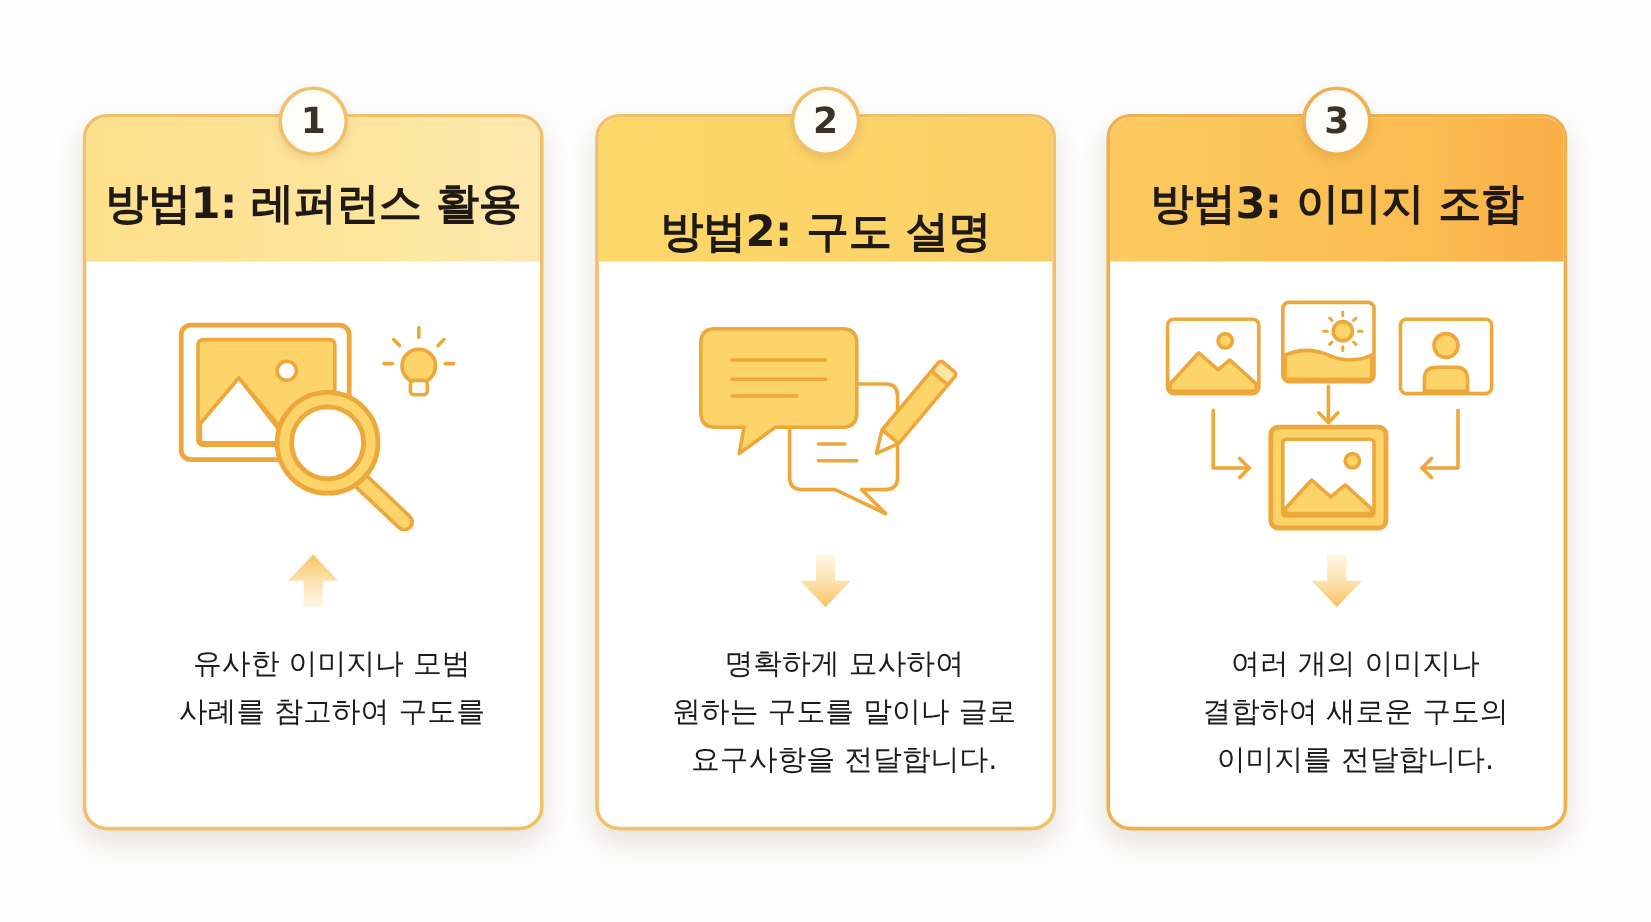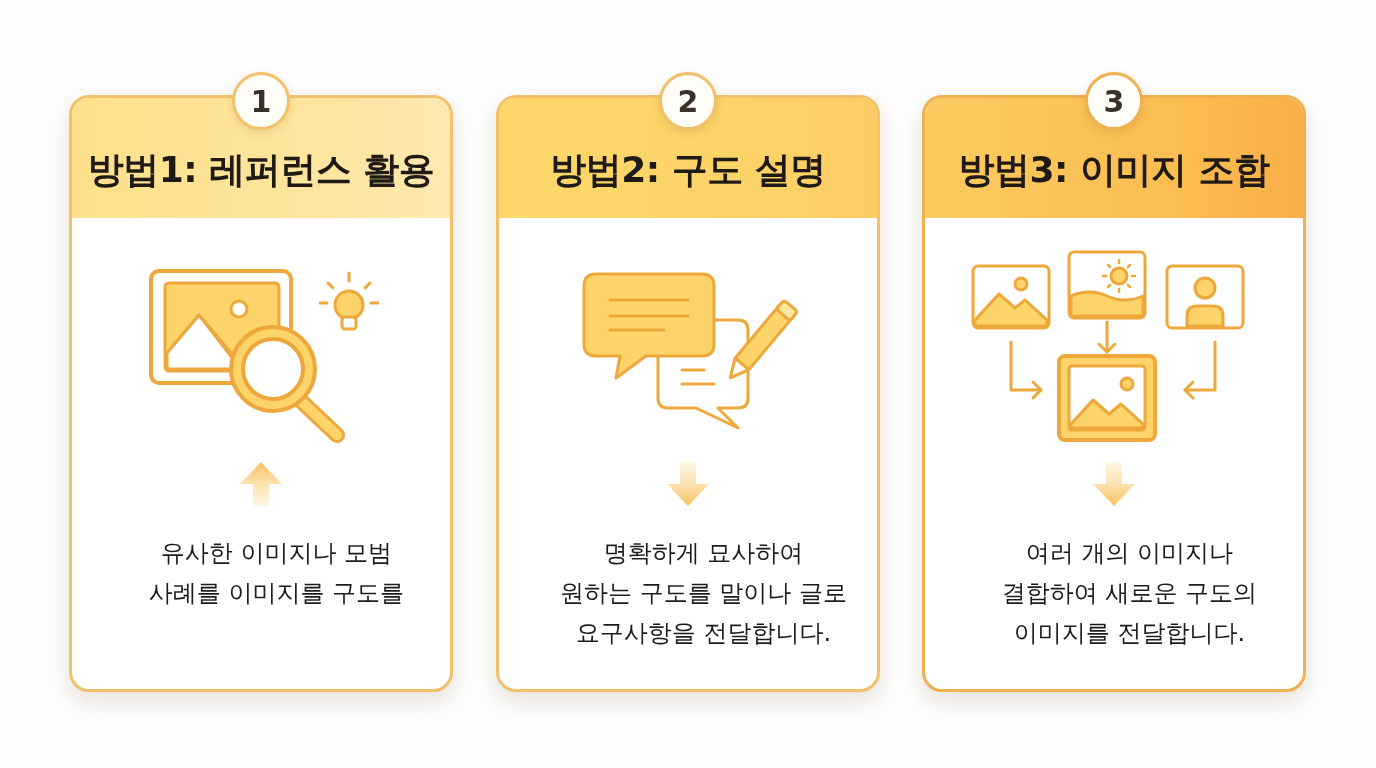--- a/index.html
+++ b/index.html
@@ -27,21 +27,21 @@
     .card.c2 { left: 496px; }
     .card.c3 { left: 922px; border-color: #f0b050; }
 
     .card-header {
       height: 120px;
       border-radius: 17px 17px 0 0;
       display: flex; align-items: center; justify-content: center;
       padding-top: 24px;
     }
     .c1 .card-header { background: linear-gradient(90deg, #fde08a 0%, #fde6a0 70%, #fde8b0 100%); }
-    .c2 .card-header { background: linear-gradient(90deg, #fdd768 0%, #fcd468 60%, #fbcd64 100%); }
+    .c2 .card-header { background: linear-gradient(90deg, #fdd768 0%, #fcd468 60%, #fbcd64 100%); align-items: flex-end; }
     .c3 .card-header { background: linear-gradient(90deg, #fccb60 0%, #fbbc50 70%, #f9ae48 100%); }
 
     .card-title {
       font-size: 36px;
       font-weight: bold;
       color: #1f1a15;
       letter-spacing: -0.5px;
     }
 
     .badge {
@@ -124,21 +124,21 @@
           <linearGradient id="gUp" x1="0" y1="0" x2="0" y2="1">
             <stop offset="0" stop-color="#f9c060"></stop>
             <stop offset="1" stop-color="#fde8b8" stop-opacity="0.4"></stop>
           </linearGradient>
         </defs>
         <polygon points="25,2 46,24 33,24 33,46 17,46 17,24 4,24" fill="url(#gUp)"></polygon>
       </svg>
     </div>
     <div class="desc">
       <span>유사한 이미지나 모범</span>
-      <span>사례를 이미지를 구도를</span>
+      <span>사례를 참고하여 구도를</span>
     </div>
   </div>
 
   <div class="card c2">
     <div class="badge">2</div>
     <div class="card-header">
       <div class="card-title">방법2: 구도 설명</div>
     </div>
     <div class="icon-area">
       <svg width="220" height="180" viewBox="0 0 220 180">

